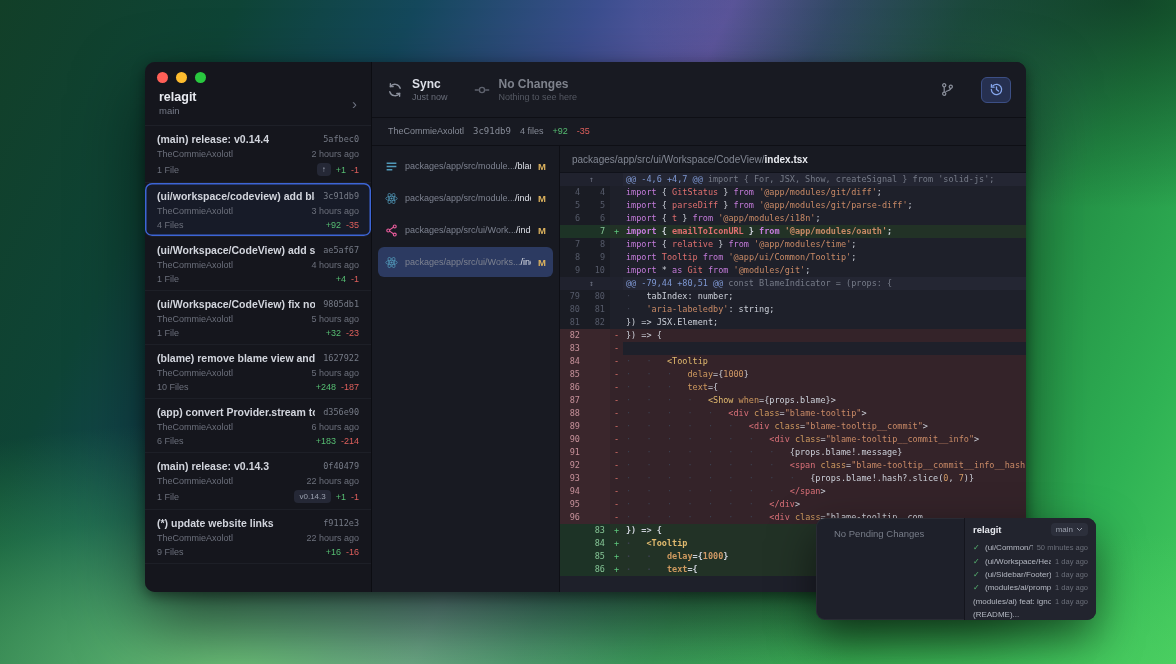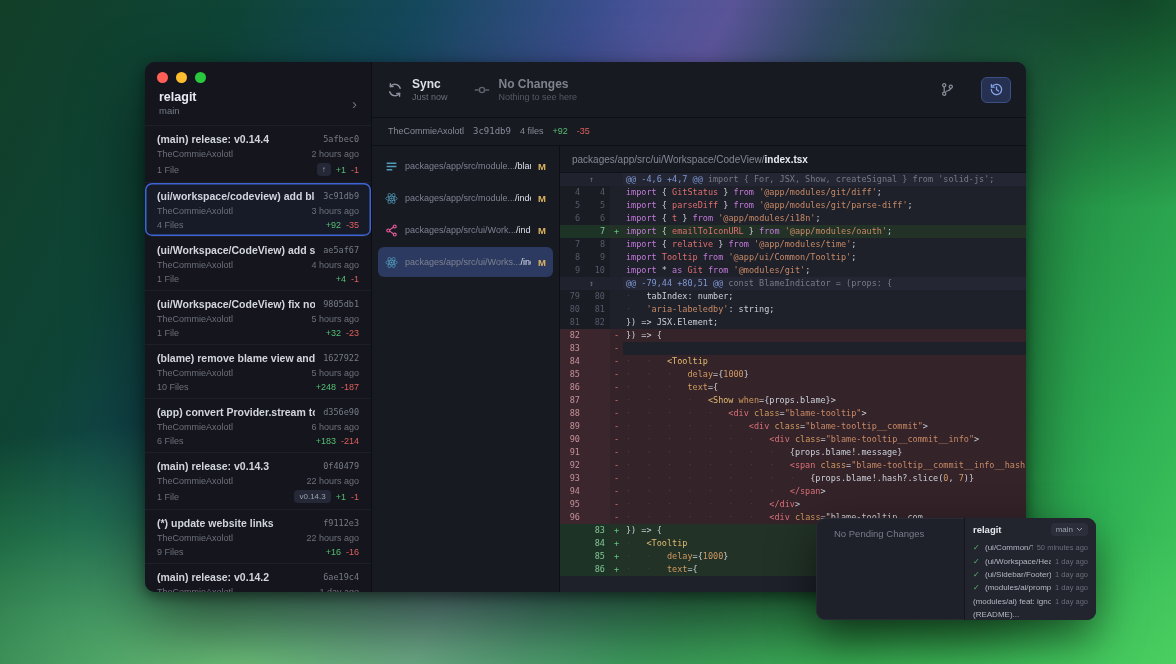--- a/index.html
+++ b/index.html
@@ -70,21 +70,21 @@
   .diff { flex:1; display:flex; flex-direction:column; min-width:0; background:#1e202a; }
   .diff-head { height:27px; flex:none; display:flex; align-items:center; padding:0 12px; background:#181a22; border-bottom:1px solid #10121a; font-size:10px; white-space:nowrap; overflow:hidden; }
   .dh-path { color:#838894; } .dh-file { color:#e9ebf0; font-weight:700; }
   .diff-body { flex:1; overflow:hidden; font-family:"DejaVu Sans Mono",monospace; font-size:8.5px; }
   .drow { display:flex; height:13px; line-height:13px; align-items:stretch; }
   .g { width:25px; flex:none; text-align:right; padding-right:5px; color:#555a69; background:#1a1c24; }
   .mark { width:13px; flex:none; text-align:center; color:transparent; }
   .code { flex:1; white-space:pre; overflow:hidden; color:#ccd0d9; padding-left:3px; min-width:0; }
   .drow.add .g { background:#1d3326; color:#84c495; }
   .drow.add .mark { background:#223226; color:#5ec97d; }
-  .drow.add .code { background:#223226; }
+  .drow.add .code { background:#223226;font-weight:bold; }
   .drow.del .g { background:#3a262c; color:#c59099; }
   .drow.del .mark { background:#342329; color:#e0736c; }
   .drow.del .code { background:#342329; }
   .drow.hunk { background:#242633; }
   .ghunk { width:63px; flex:none; text-align:center; background:#20222e; color:#6e7383; font-size:8px; }
   .h-range { color:#7d97d2; } .h-ctx { color:#767b88; }
 
   .t-kw { color:#c57bdb; } .t-str { color:#c98a66; } .t-num { color:#d19a66; }
   .t-tagc { color:#e2bb6f; } .t-tag { color:#d97078; } .t-attr { color:#cf9a5f; }
   .t-red { color:#df6f6f; } .t-dot { color:#3c4150; }
@@ -258,30 +258,20 @@
               <span class="c-sub">22 hours ago</span>
             </div>
             <div class="c-row">
               <span class="c-sub">9 Files</span>
               <span class="c-stats">
                 <span class="adds">+16</span>
                 <span class="dels">-16</span>
               </span>
             </div>
           </div>
-          <div class="commit">
-            <div class="c-row">
-              <span class="c-title">(main) release: v0.14.2</span>
-              <span class="c-hash">6ae19c4</span>
-            </div>
-            <div class="c-row">
-              <span class="c-sub">TheCommieAxolotl</span>
-              <span class="c-sub">1 day ago</span>
-            </div>
-          </div>
         </div>
     </aside>
 
     <main class="main">
 
       <div class="toolbar">
         <div class="tb-group">
           <span class="icon-btn">
             <svg width="16" height="16" viewBox="0 0 16 16" fill="none" stroke="#8b909c" stroke-width="1.4" stroke-linecap="round">
               <path d="M13.2 6.3A5.5 5.5 0 0 0 3.4 4.6"></path>

